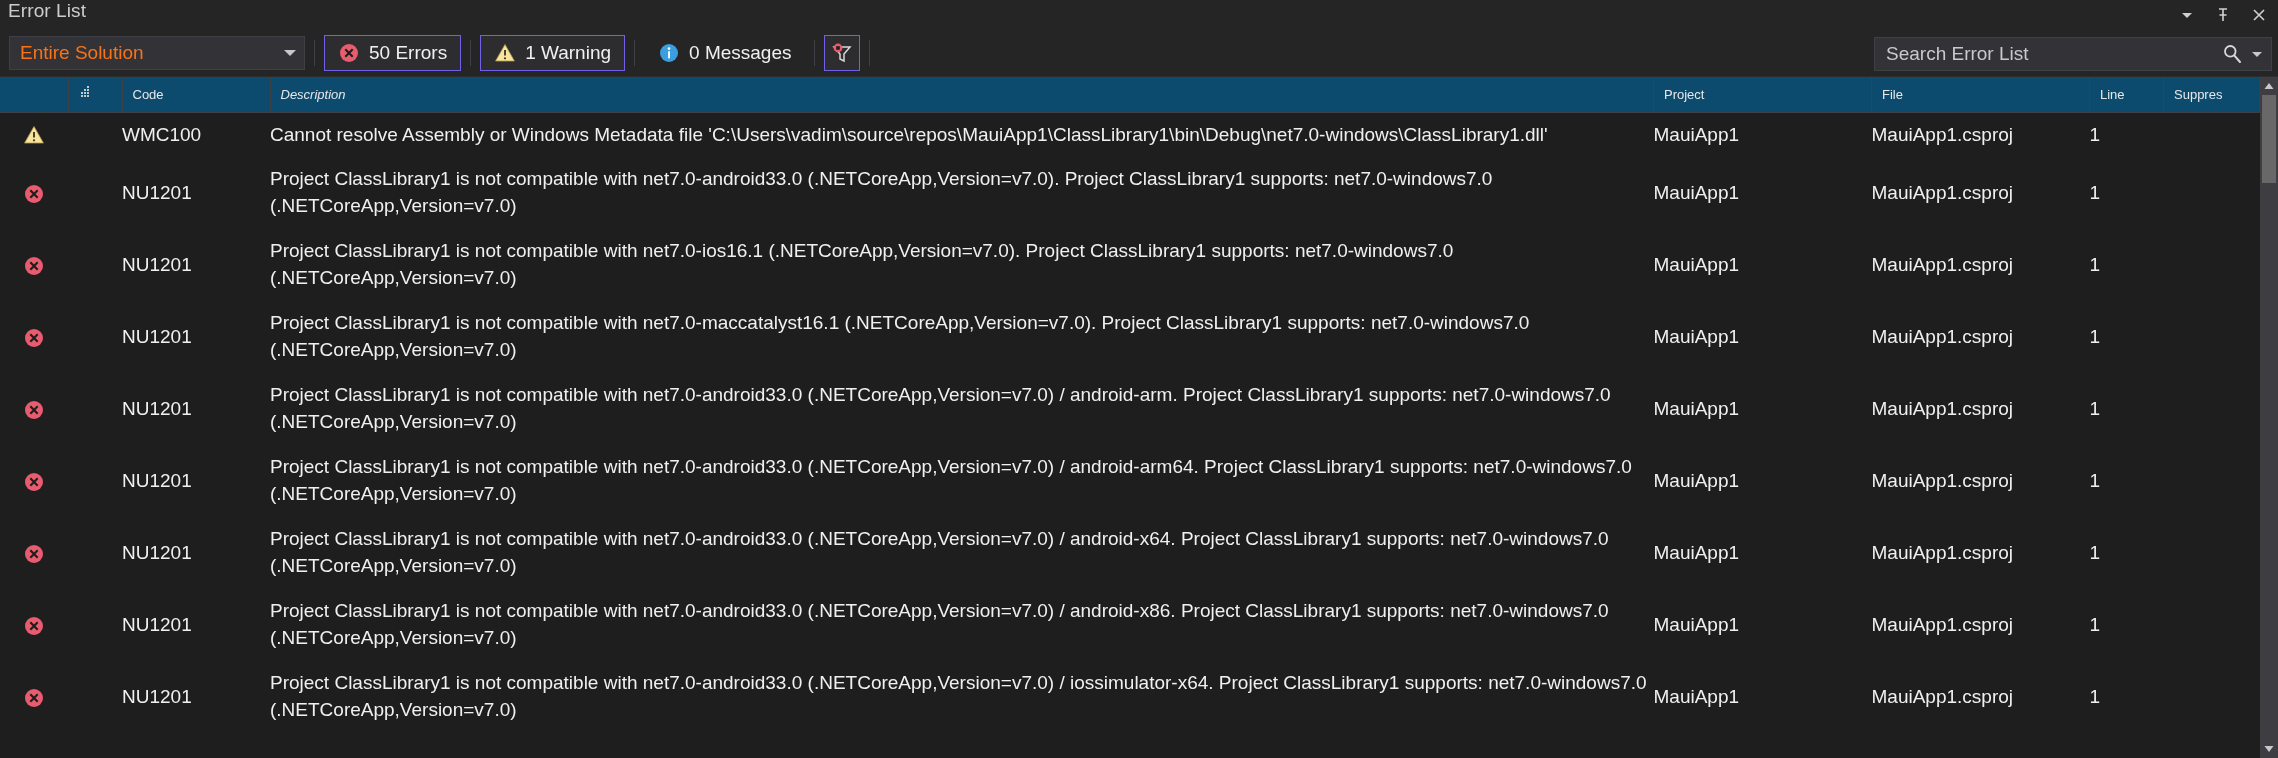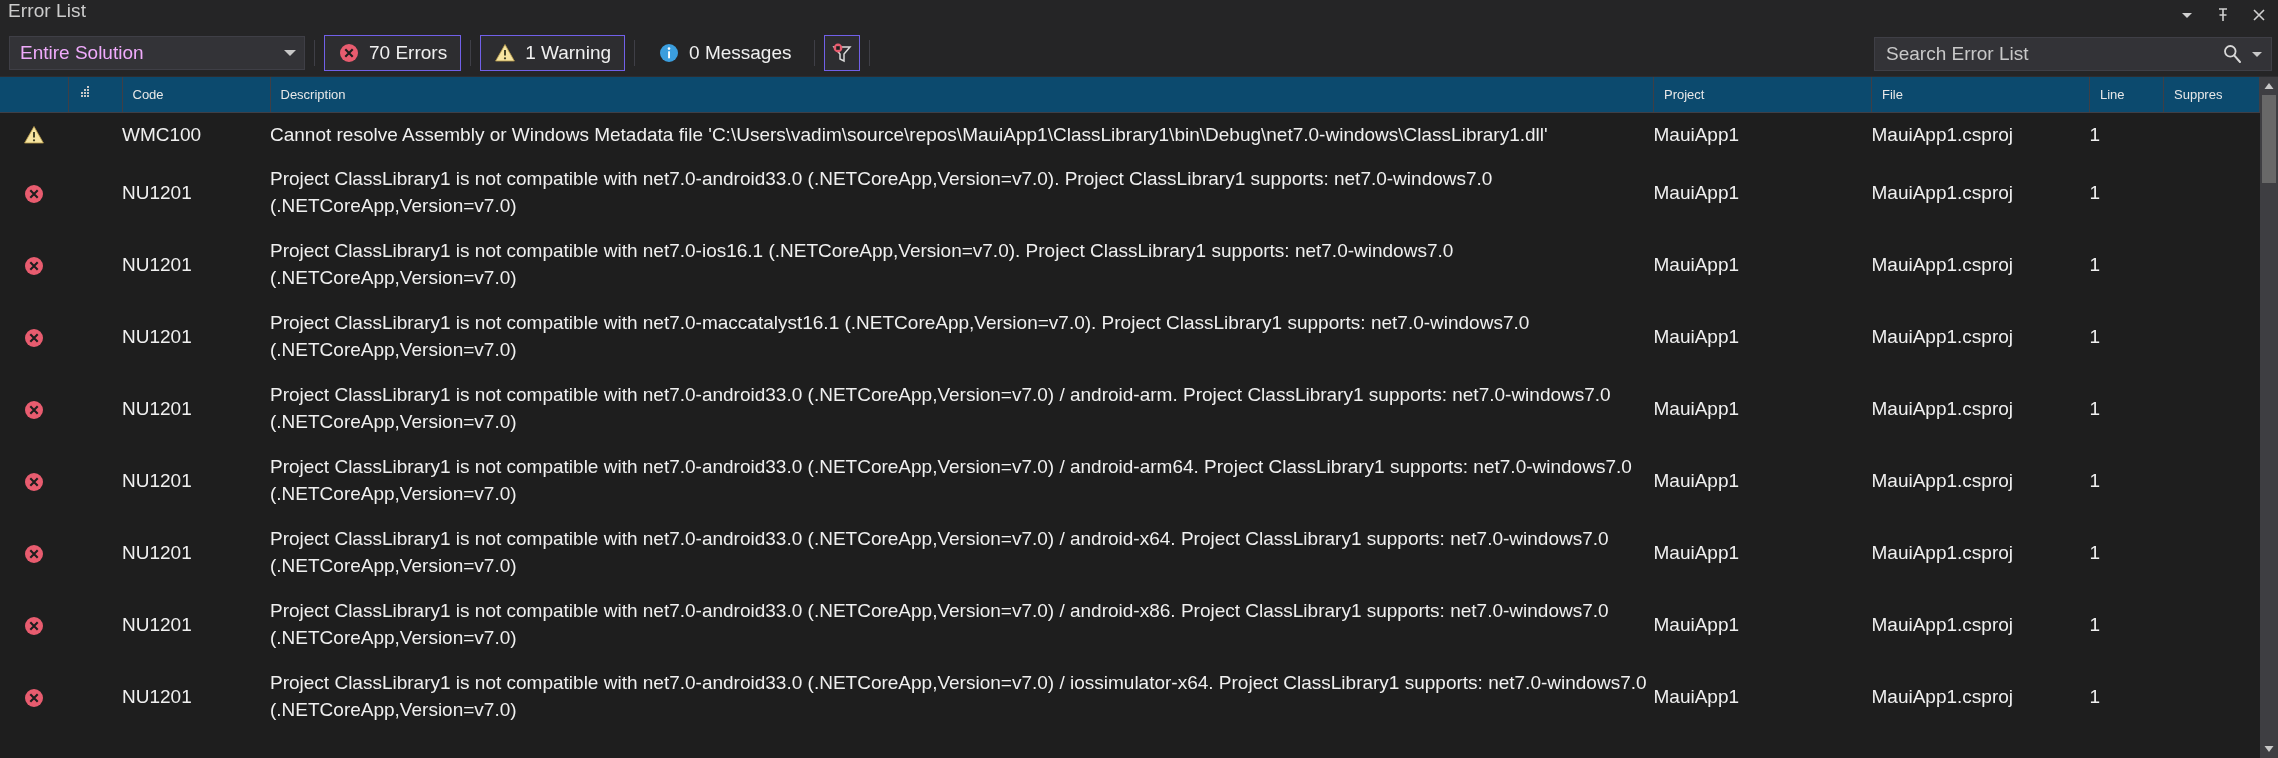--- a/index.html
+++ b/index.html
@@ -52,21 +52,21 @@
     border-bottom: 1px solid #2d2d30;
   }
   .combo {
     height: 34px;
     background: #333337;
     border: 1px solid #3f3f46;
     display: flex;
     align-items: center;
     justify-content: space-between;
     padding: 0 8px 0 10px;
-    color: #f0abfc;
+    color: #f97316;
     font-size: 19px;
     cursor: pointer;
     white-space: nowrap;
   }
   .combo.scope { width: 296px; }
   .combo.buildsel { width: 300px; margin-left: 12px; }
   .combo .caret {
     width: 0; height: 0;
     border-left: 6px solid transparent;
     border-right: 6px solid transparent;
@@ -163,21 +163,21 @@
     padding: 0 0 0 10px;
     border-right: 1px solid #3f3f46;
     border-bottom: 1px solid #3f3f46;
     vertical-align: middle;
     white-space: nowrap;
     overflow: hidden;
   }
   th.col-gutter  { width: 68px; padding-left: 0; }
   th.col-sel     { width: 54px; padding-left: 0; text-align: center; }
   th.col-code    { width: 148px; }
-  th.col-desc    { width: auto; }
+  th.col-desc    { width: auto; font-style: italic; }
   th.col-project { width: 218px; }
   th.col-file    { width: 218px; }
   th.col-line    { width: 74px; }
   th.col-sup     { width: 96px; border-right: none; }
 
   .dots-icon { display: inline-block; }
 
   table.grid tbody td {
     font-size: 19px;
     color: #f0f0f0;
@@ -254,21 +254,21 @@
     <span class="caret"></span>
   </div>
 
   <div class="tsep"></div>
 
   <div class="togglebtn">
     <svg class="ico" width="22" height="22" viewBox="0 0 22 22">
       <circle cx="11" cy="11" r="9" fill="#e85c6f"></circle>
       <path d="M7.3 7.3 L14.7 14.7 M14.7 7.3 L7.3 14.7" stroke="#1e1e1e" stroke-width="2.1"></path>
     </svg>
-    <span>70 Errors</span>
+    <span>50 Errors</span>
   </div>
 
   <div class="tsep"></div>
 
   <div class="togglebtn">
     <svg class="ico" width="22" height="22" viewBox="0 0 22 22">
       <path d="M11 2.5 L20.4 19 L1.6 19 Z" fill="#f6e4a0" stroke="#b79b4a" stroke-width="0.8"></path>
       <path d="M11 8 V13.6" stroke="#3a3a20" stroke-width="1.9"></path>
       <circle cx="11" cy="16.3" r="1.1" fill="#3a3a20"></circle>
     </svg>

